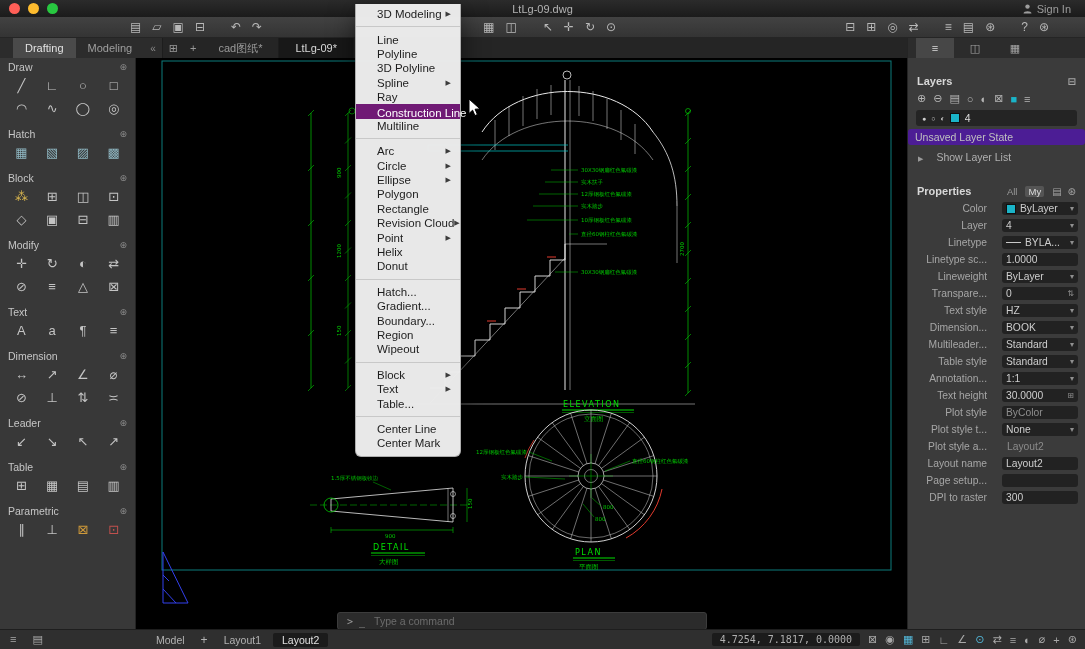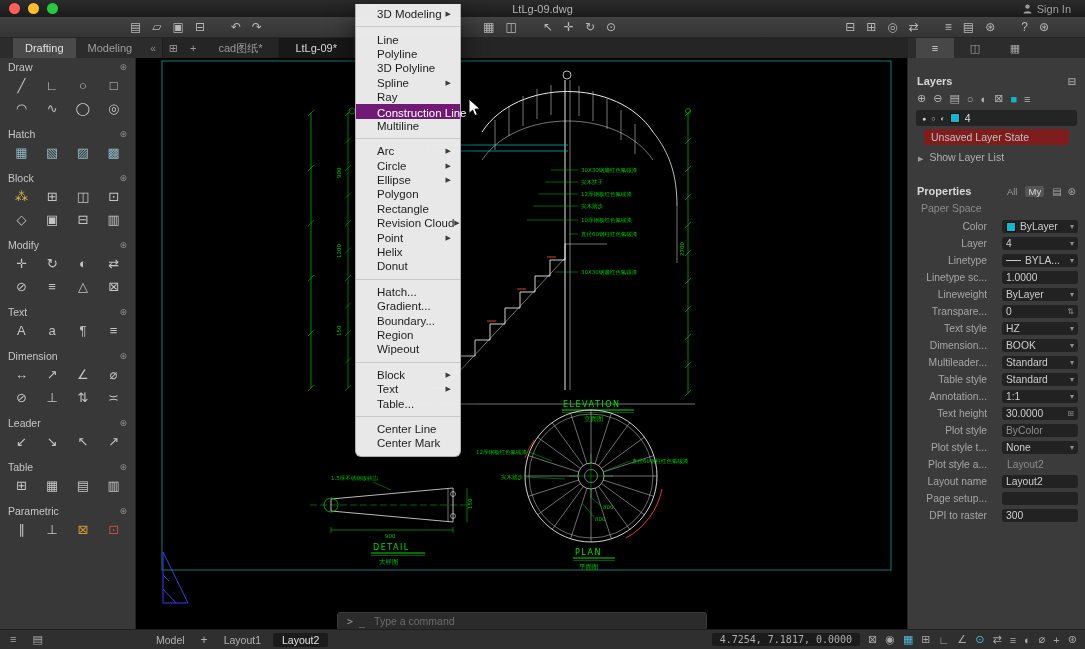--- a/index.html
+++ b/index.html
@@ -59,22 +59,22 @@
   .rp-hicon{color:#a5a5a5;font-size:10px;}
   .hicons{display:inline-flex;gap:6px;margin-left:3px;}
   .filter{color:#9a9a9a;font-size:9.5px;padding:0 3px;}
   .filter.sel{background:#555;border-radius:2px;color:#ddd;}
   .layer-actions{display:flex;gap:7px;padding:2px 9px;align-items:center;}
   .la-icon{font-size:11px;color:#b5b5b5;}
   .layer-current{margin:3px 8px;height:16px;background:#242424;border-radius:3px;display:flex;align-items:center;gap:5px;padding:0 6px;}
   .lc-dot{font-size:7px;color:#cfcfcf;}
   .lc-swatch{width:8px;height:8px;border:1px solid #101010;}
   .lc-name{color:#dedede;font-size:10.5px;}
-  .layer-state{margin:3px 16px;height:16px;background:#7f1d1d;border-radius:3px;display:flex;align-items:center;padding:0 7px;color:#c0c0c0;}
-  .show-list{display:flex;gap:6px;align-items:flex-end;padding:3px 10px 5px;color:#b0b0b0;}
+  .layer-state{margin:3px 0;height:16px;background:#4c1d95;border-radius:3px;display:flex;align-items:center;padding:0 7px;color:#c0c0c0;}
+  .show-list{display:flex;gap:13px;align-items:flex-end;padding:3px 10px 5px;color:#b0b0b0;}
   .tri{font-size:7px;color:#9a9a9a;}
   .props-space{padding:2px 13px 4px;color:#8b8b8b;}
   .prop-row{display:flex;align-items:center;height:17px;padding:0 7px;gap:15px;}
   .prop-label{width:72px;text-align:right;color:#a6a6a6;font-size:10.3px;white-space:nowrap;overflow:hidden;flex:none;}
   .prop-field{flex:1;height:13px;background:#222;border-radius:3px;display:flex;align-items:center;padding:0 4px;gap:4px;color:#cecece;font-size:10.3px;overflow:hidden;}
   .prop-field.disabled{color:#8e8e8e;}
   .prop-plain{flex:1;color:#8b8b8b;padding-left:5px;font-size:10.3px;white-space:nowrap;overflow:hidden;}
   .swatch{width:8px;height:8px;border:1px solid #101010;flex:none;}
   .lt-glyph{width:15px;height:0;border-top:1px solid #c9c9c9;flex:none;}
   .push{margin-left:auto;color:#8f8f8f;font-size:8px;flex:none;}
@@ -554,21 +554,20 @@
       <span>Properties</span>
       <span class="rp-right">
         <span class="filter">All</span>
         <span class="filter sel">My</span>
         <span class="hicons">
             <span class="rp-hicon">▤</span>
             <span class="rp-hicon">⊛</span>
           </span>
       </span>
     </div>
-    <div class="props-space">Paper Space</div>
     <div>
         <div class="prop-row">
           <span class="prop-label">Color</span>
           <div class="prop-field">
             <span class="swatch" style="background: rgb(26, 180, 200);"></span>
             <span class="prop-value">ByLayer</span>
             <span class="push">▾</span>
           </div>
         </div>
         <div class="prop-row">

